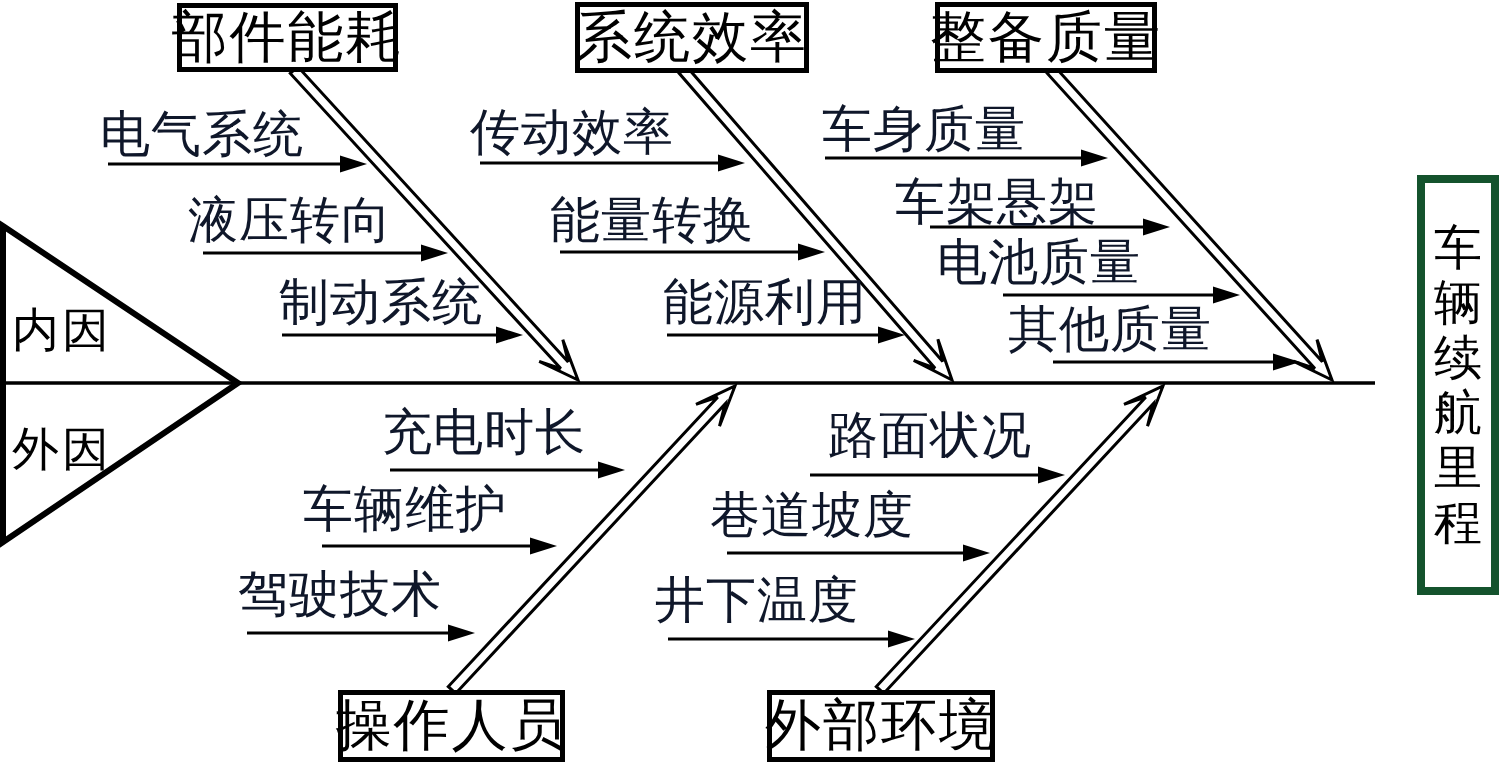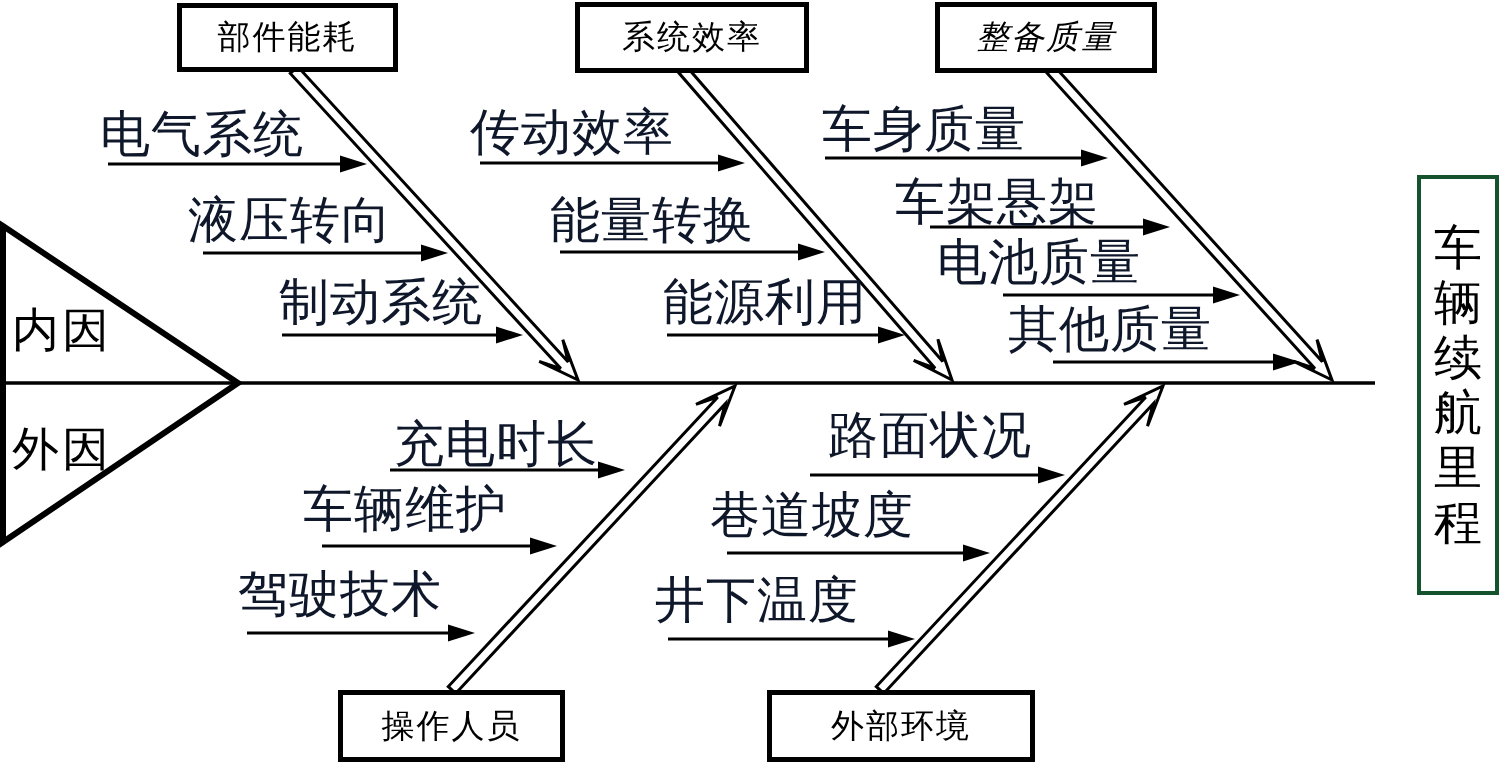--- a/index.html
+++ b/index.html
@@ -9,28 +9,28 @@
     overflow:hidden;
   }
   svg.art { position:absolute; left:0; top:0; width:1500px; height:765px; }
   .cause {
     position:absolute; font-size:50px; letter-spacing:1px;
     line-height:1.08; white-space:nowrap; color:#0f172a;
   }
   .hbox {
     position:absolute; box-sizing:border-box; border:5px solid #000;
     background:#ffffff; display:flex; align-items:center; justify-content:center;
-    font-size:33px; letter-spacing:2px; white-space:nowrap;
+    font-size:56px; letter-spacing:2px; white-space:nowrap;
   }
   .headlab {
     position:absolute; font-size:47px; letter-spacing:3px; white-space:nowrap;
   }
   .effect-box {
     position:absolute; left:1417px; top:175px; width:82px; height:420px;
-    box-sizing:border-box; border:4px solid #14532d; background:#ffffff;
+    box-sizing:border-box; border:8px solid #14532d; background:#ffffff;
     display:flex; align-items:center; justify-content:center;
   }
   .effect-text {
     width:50px; font-size:48px; line-height:55px; text-align:center;
     word-break:break-all;
   }
 </style>
 </head>
 <body>
 
@@ -77,28 +77,28 @@
       <line x1="668" y1="639" x2="895" y2="639" stroke="#000000" stroke-width="3"></line>
       <polygon points="915,639 888,630.5 888,647.5" fill="#000000"></polygon>
     </svg>
 
   <div class="hbox" style="left:177px; top:3px; width:221px; height:69px;">
     <span>部件能耗</span>
   </div>
   <div class="hbox" style="left:575px; top:2px; width:234px; height:71px;">
     <span>系统效率</span>
   </div>
-  <div class="hbox" style="left:935px; top:2px; width:222px; height:71px;font-style:italic;">
+  <div class="hbox" style="left:935px; top:2px; width:222px; height:71px;">
     <span>整备质量</span>
   </div>
 
   <div class="hbox" style="left:338px; top:690px; width:227px; height:72px;">
     <span>操作人员</span>
   </div>
-  <div class="hbox" style="left:767px; top:690px; width:268px; height:72px;">
+  <div class="hbox" style="left:767px; top:690px; width:228px; height:72px;">
     <span>外部环境</span>
   </div>
 
   <div class="headlab" style="left:12px; top:299px;">内因</div>
   <div class="headlab" style="left:12px; top:418px;">外因</div>
 
   <div class="effect-box">
     <div class="effect-text">车辆续航里程</div>
   </div>
 
@@ -108,21 +108,21 @@
 
   <div class="cause" style="left:470px; top:105px;">传动效率</div>
   <div class="cause" style="left:550px; top:193px;">能量转换</div>
   <div class="cause" style="left:622px; top:275px;margin-left:41px;">能源利用</div>
 
   <div class="cause" style="left:822px; top:102px;">车身质量</div>
   <div class="cause" style="left:895px; top:175px;">车架悬架</div>
   <div class="cause" style="left:937px; top:235px;">电池质量</div>
   <div class="cause" style="left:1008px; top:302px;">其他质量</div>
 
-  <div class="cause" style="left:394px; top:405px;margin-top:12px;">充电时长</div>
+  <div class="cause" style="left:382px; top:405px;">充电时长</div>
   <div class="cause" style="left:303px; top:482px;">车辆维护</div>
   <div class="cause" style="left:238px; top:567px;">驾驶技术</div>
 
   <div class="cause" style="left:828px; top:408px;">路面状况</div>
   <div class="cause" style="left:710px; top:488px;">巷道坡度</div>
   <div class="cause" style="left:655px; top:573px;">井下温度</div>
 
 </div>
 
 </body></html>

